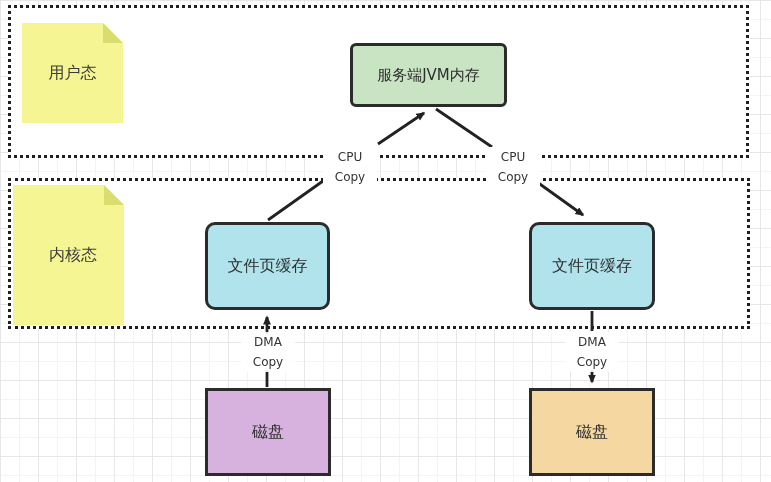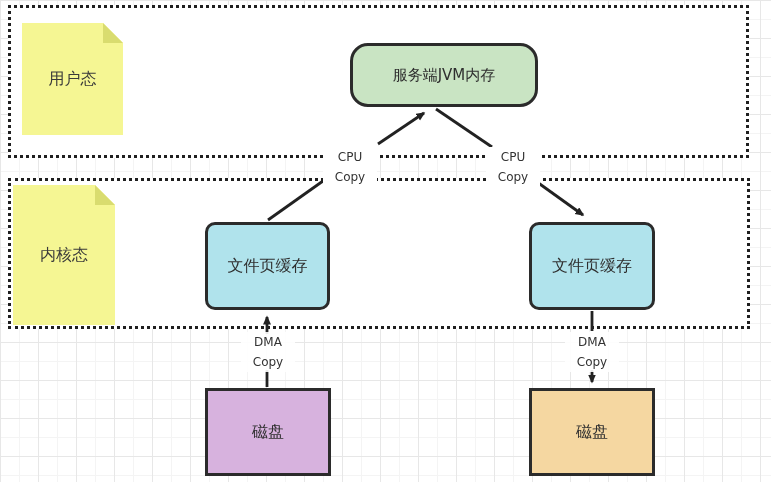--- a/index.html
+++ b/index.html
@@ -21,28 +21,28 @@
   .region-kernel{left:8px;top:178px;width:742px;height:151px;}
   .note{
     position:absolute;display:flex;align-items:center;justify-content:center;
     font-size:16px;color:#3a3a3a;
   }
   .note-body{position:absolute;inset:0;background:#f5f693;
     clip-path:polygon(0 0, calc(100% - 20px) 0, 100% 20px, 100% 100%, 0 100%);}
   .note-fold{position:absolute;top:0;right:0;width:20px;height:20px;background:#d9dc6f;
     clip-path:polygon(0 0, 100% 100%, 0 100%);}
   .note-label{position:relative;z-index:2;}
-  .note1{left:22px;top:23px;width:101px;height:112px;border-radius:28px;}
-  .note2{left:13px;top:185px;width:102px;height:140px;}
+  .note1{left:22px;top:23px;width:101px;height:100px;border-radius:28px;}
+  .note2{left:13px;top:185px;width:102px;height:140px;padding-left:9px;}
   .node{
     position:absolute;display:flex;align-items:center;justify-content:center;
     border:3px solid #2b2b2b;box-sizing:border-box;font-size:15px;color:#2f2f2f;
     background:#fff;
   }
-  .node-jvm{left:350px;top:43px;width:188px;height:64px;border-radius:18px;background:#c9e4c3;}
+  .node-jvm{left:350px;top:43px;width:157px;height:64px;border-radius:6px;background:#c9e4c3;}
   .node-cache-l{left:205px;top:222px;width:125px;height:88px;border-radius:10px;background:#b0e3ec;font-size:16px;}
   .node-cache-r{left:529px;top:222px;width:126px;height:88px;border-radius:10px;background:#b0e3ec;font-size:16px;}
   .node-disk-l{left:205px;top:388px;width:126px;height:88px;background:#d7b2de;font-size:16px;}
   .node-disk-r{left:529px;top:388px;width:126px;height:88px;background:#f5d7a1;font-size:16px;}
   .edges{position:absolute;left:0;top:0;width:771px;height:482px;pointer-events:none;}
   .edge-label{
     position:absolute;width:54px;text-align:center;font-size:12px;line-height:20px;
     color:#333;background:#fff;z-index:3;
   }
   .lbl-cpu-l{left:323px;top:147px;}

